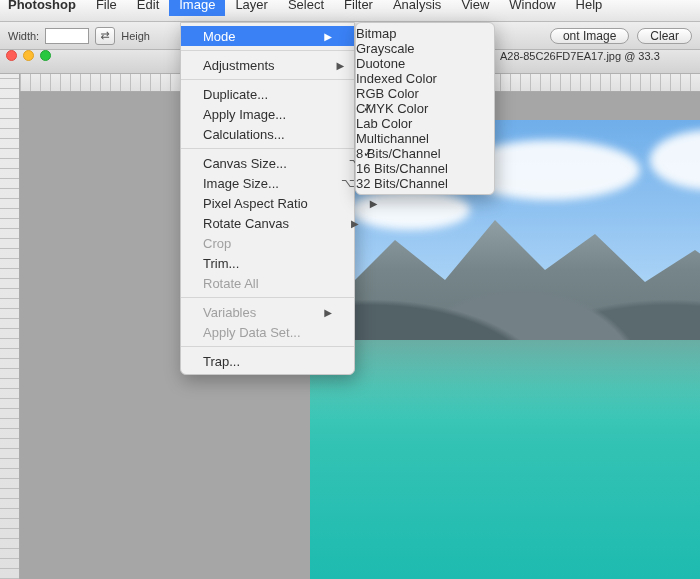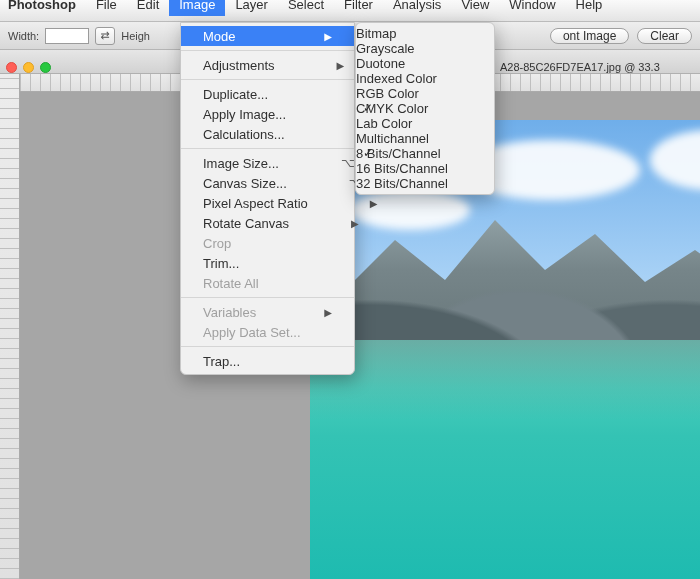--- a/index.html
+++ b/index.html
@@ -87,21 +87,21 @@
     font-size:12px;
     display:flex;align-items:center;
     cursor:default;
   }
   
   .docrow{
     height:24px;
     background:linear-gradient(#e6e6e6,#d2d2d2);
     border-bottom:1px solid #b0b0b0;
     display:flex;
-    align-items:flex-end;
+    align-items:flex-start;
     padding-left:6px;
     font-size:11px;
     color:#444;
     position:relative;
   }
   .traffic{display:flex;gap:6px;margin-right:14px;}
   .dot{width:11px;height:11px;border-radius:50%;}
   .dot.red{background:#ff5f57;border:0.5px solid #e24b41;}
   .dot.yel{background:#febc2e;border:0.5px solid #e0a024;}
   .dot.grn{background:#28c840;border:0.5px solid #22a535;}
@@ -264,26 +264,26 @@
       <span>Duplicate...</span>
     </div>
     <div class="item">
       <span>Apply Image...</span>
     </div>
     <div class="item">
       <span>Calculations...</span>
     </div>
     <div class="sep"></div>
     <div class="item">
+      <span>Canvas Size...</span>
+      <span class="shortcut">⌥⌘C</span>
+    </div>
+    <div class="item">
       <span>Image Size...</span>
       <span class="shortcut">⌥⌘I</span>
-    </div>
-    <div class="item">
-      <span>Canvas Size...</span>
-      <span class="shortcut">⌥⌘C</span>
     </div>
     <div class="item">
       <span>Pixel Aspect Ratio</span>
       <span class="arrow">▶</span>
     </div>
     <div class="item">
       <span>Rotate Canvas</span>
       <span class="arrow">▶</span>
     </div>
     <div class="item disabled">

